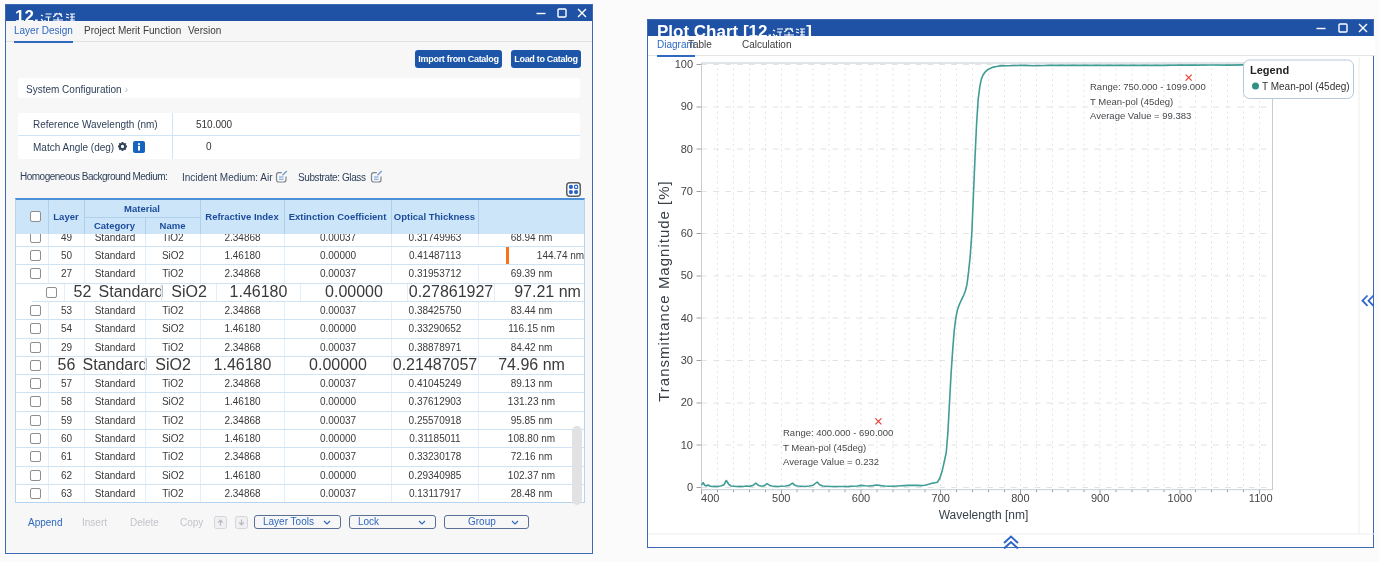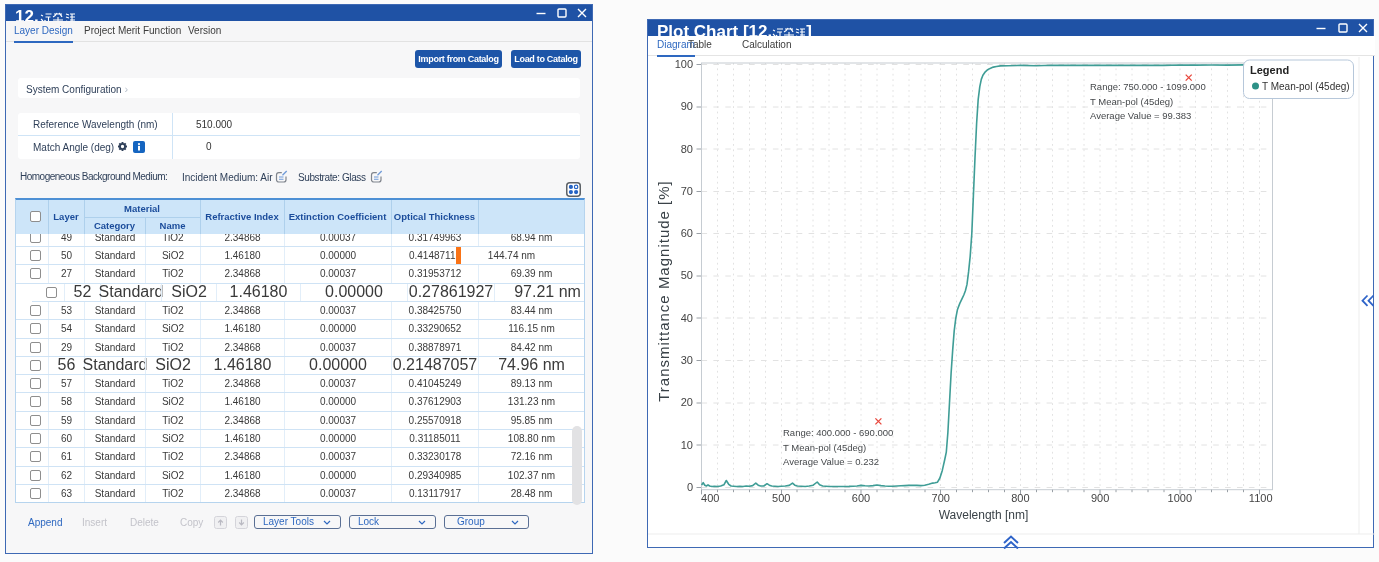--- a/index.html
+++ b/index.html
@@ -119,21 +119,21 @@
 <div class="abs" style="left:462px;top:0;width:106px;height:100%;border-left:1px solid #e2eef9;display:flex;align-items:center;justify-content:center">68.94 nm</div>
 <div class="abs" style="left:14px;top:3px;width:11px;height:11px;border:1.4px solid #8e8e8e;border-radius:2px"></div>
 </div>
 <div class="abs" style="left:0;top:13px;width:568px;height:18px;border-bottom:1px solid #cfe3f5;font-size:10px;color:#3a3a3a">
 <div class="abs" style="left:32px;top:0;width:36px;height:100%;border-left:1px solid #e2eef9;display:flex;align-items:center;justify-content:center">50</div>
 <div class="abs" style="left:68px;top:0;width:61px;height:100%;border-left:1px solid #e2eef9;display:flex;align-items:center;justify-content:center">Standard</div>
 <div class="abs" style="left:129px;top:0;width:55px;height:100%;border-left:1px solid #e2eef9;display:flex;align-items:center;justify-content:center">SiO2</div>
 <div class="abs" style="left:184px;top:0;width:84px;height:100%;border-left:1px solid #e2eef9;display:flex;align-items:center;justify-content:center">1.46180</div>
 <div class="abs" style="left:268px;top:0;width:107px;height:100%;border-left:1px solid #e2eef9;display:flex;align-items:center;justify-content:center">0.00000</div>
 <div class="abs" style="left:375px;top:0;width:87px;height:100%;border-left:1px solid #e2eef9;display:flex;align-items:center;justify-content:center">0.41487113</div>
-<div class="abs" style="left:440px;top:0;width:106px;height:100%;border-left:5px solid #f97316;display:flex;align-items:center;justify-content:center">144.74 nm</div>
+<div class="abs" style="left:490px;top:0;width:106px;height:100%;border-left:3px solid #f97316;display:flex;align-items:center;justify-content:center">144.74 nm</div>
 <div class="abs" style="left:14px;top:3px;width:11px;height:11px;border:1.4px solid #8e8e8e;border-radius:2px"></div>
 </div>
 <div class="abs" style="left:0;top:31px;width:568px;height:19px;border-bottom:1px solid #cfe3f5;font-size:10px;color:#3a3a3a">
 <div class="abs" style="left:32px;top:0;width:36px;height:100%;border-left:1px solid #e2eef9;display:flex;align-items:center;justify-content:center">27</div>
 <div class="abs" style="left:68px;top:0;width:61px;height:100%;border-left:1px solid #e2eef9;display:flex;align-items:center;justify-content:center">Standard</div>
 <div class="abs" style="left:129px;top:0;width:55px;height:100%;border-left:1px solid #e2eef9;display:flex;align-items:center;justify-content:center">TiO2</div>
 <div class="abs" style="left:184px;top:0;width:84px;height:100%;border-left:1px solid #e2eef9;display:flex;align-items:center;justify-content:center">2.34868</div>
 <div class="abs" style="left:268px;top:0;width:107px;height:100%;border-left:1px solid #e2eef9;display:flex;align-items:center;justify-content:center">0.00037</div>
 <div class="abs" style="left:375px;top:0;width:87px;height:100%;border-left:1px solid #e2eef9;display:flex;align-items:center;justify-content:center">0.31953712</div>
 <div class="abs" style="left:462px;top:0;width:106px;height:100%;border-left:1px solid #e2eef9;display:flex;align-items:center;justify-content:center">69.39 nm</div>
@@ -274,21 +274,21 @@
 <svg class="abs" style="left:229px;top:3px" width="13" height="13" viewBox="0 0 13 13">
         <rect x="0.5" y="0.5" width="12" height="12" rx="2" fill="#f0f0f2" stroke="#d4d4da"></rect>
         <path d="M6.5 3.5V8.5M4.2 6.5l2.3 2.3 2.3-2.3" fill="none" stroke="#b9b9c2" stroke-width="1.2"></path>
       </svg>
 <div class="abs" style="left:248px;top:2px;width:87px;height:14px;border:1px solid #5a6f94;border-radius:3px;color:#2e68c0;line-height:12px;font-size:10px"><span style="margin-left:8px">Layer Tools</span><svg class="abs" style="right:9px;top:4px" width="8" height="6" viewBox="0 0 8 6">
           <path d="M1 1l3 3 3-3" fill="none" stroke="#2e68c0" stroke-width="1.2"></path>
         </svg></div>
 <div class="abs" style="left:343px;top:2px;width:87px;height:14px;border:1px solid #5a6f94;border-radius:3px;color:#2e68c0;line-height:12px;font-size:10px"><span style="margin-left:8px">Lock</span><svg class="abs" style="right:9px;top:4px" width="8" height="6" viewBox="0 0 8 6">
           <path d="M1 1l3 3 3-3" fill="none" stroke="#2e68c0" stroke-width="1.2"></path>
         </svg></div>
-<div class="abs" style="left:438px;top:2px;width:85px;height:14px;border:1px solid #5a6f94;border-radius:3px;color:#2e68c0;line-height:12px;font-size:10px"><span style="margin-left:12px">Group</span><svg class="abs" style="right:9px;top:4px" width="8" height="6" viewBox="0 0 8 6">
+<div class="abs" style="left:438px;top:2px;width:85px;height:14px;border:1px solid #5a6f94;border-radius:3px;color:#2e68c0;line-height:12px;font-size:10px"><span style="margin-left:23px">Group</span><svg class="abs" style="right:9px;top:4px" width="8" height="6" viewBox="0 0 8 6">
           <path d="M1 1l3 3 3-3" fill="none" stroke="#2e68c0" stroke-width="1.2"></path>
         </svg></div>
 </div>
 </div>
 <div class="win" id="w2">
 <div class="tbar">
       <span class="tt">Plot Chart [12.<svg class="cjk" width="34" height="12" viewBox="0 0 34 12">
 <g stroke="#fff" stroke-width="1.1" fill="none">
 <path d="M1 3l2 1M1 7l2 2M5 2h6M5 5h5M4 8c1 2 5 3 7 3M8 5v4"></path>
 <path d="M13 2l8 0M12 5c2-1 3-2 4-4M21 5c-1-2-2-3-3-4M12 8h10M17 5v6M14 11c5 1 6 0 8-1"></path>

